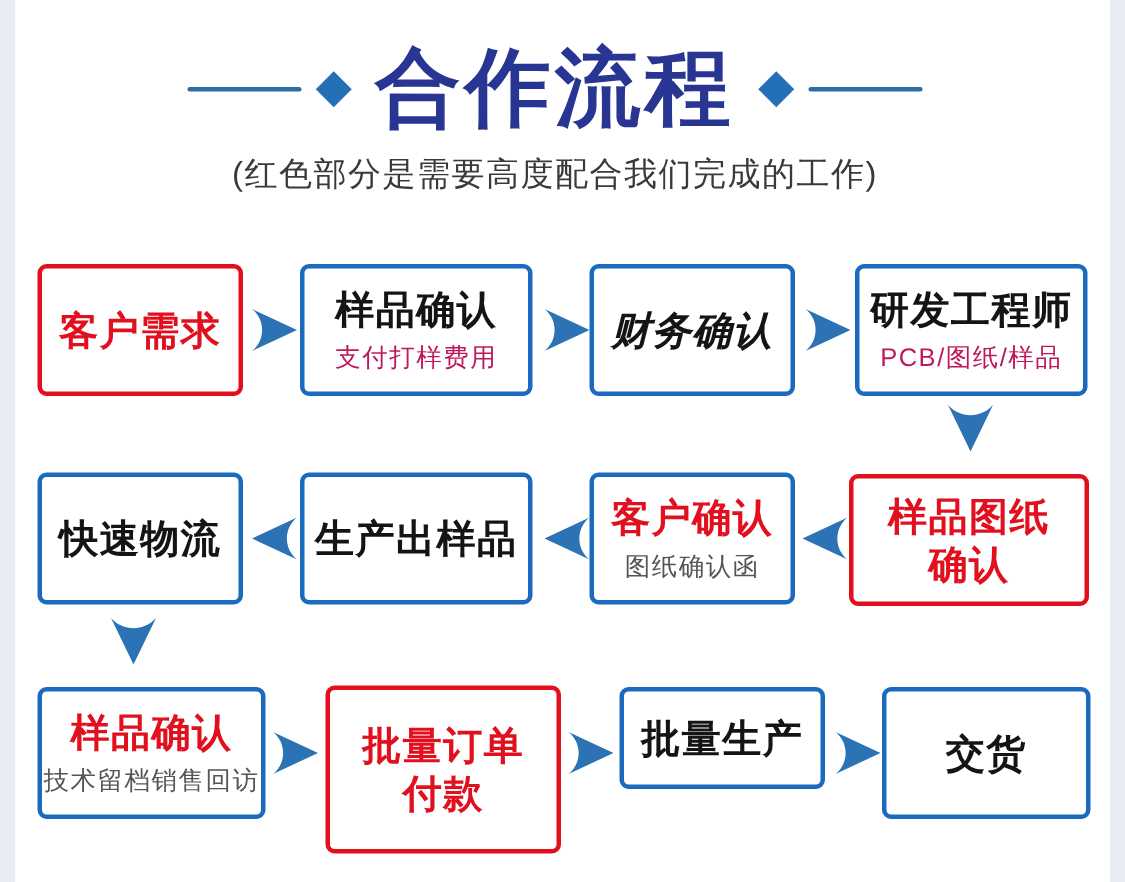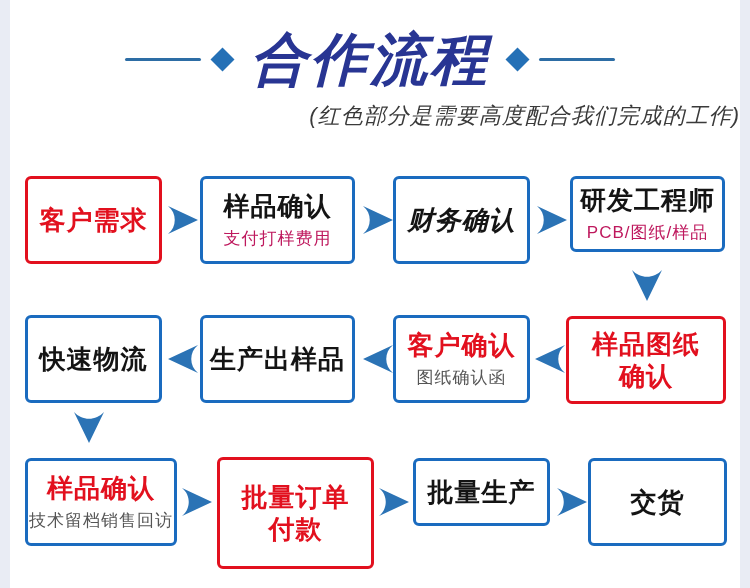--- a/index.html
+++ b/index.html
@@ -3,21 +3,21 @@
 <meta charset="utf-8">
 <style>
   html,body{margin:0;padding:0;}
   body{font-family:"Liberation Sans","DejaVu Sans",sans-serif;background:#ffffff;}
   .page{position:relative;width:750px;height:588px;background:#ffffff;overflow:hidden;}
   .edge{position:absolute;top:0;bottom:0;width:10px;background:#e9ecf4;}
   .edge.left{left:0;}
   .edge.right{right:0;}
 
   
-  .header{position:absolute;top:26px;left:0;right:10px;text-align:right;font-style:italic;}
+  .header{position:absolute;top:26px;left:0;right:10px;text-align:center;}
   .title-row{display:flex;align-items:center;justify-content:center;gap:13px;height:66px;}
   .deco-line{width:76px;height:3px;background:#2d6da5;border-radius:2px;}
   .deco-diamond{width:17px;height:17px;background:#2470b6;transform:rotate(45deg);}
   .title{font-size:57px;line-height:1;font-weight:900;color:#283593;letter-spacing:3px;margin:0 6px;}
   .subtitle{margin-top:9px;font-size:22px;color:#3a3a3a;letter-spacing:1px;}
 
   
   .box{position:absolute;box-sizing:border-box;background:#fff;border:3px solid #1a6bbf;
        border-radius:6px;display:flex;flex-direction:column;align-items:center;
        justify-content:center;text-align:center;}
@@ -25,21 +25,21 @@
   .label{font-size:26px;font-weight:700;color:#141414;line-height:1.25;white-space:pre-line;letter-spacing:1px;}
   .label.red-text{color:#e2101e;}
   .sub{font-size:17px;margin-top:4px;letter-spacing:1px;}
   .sub.red-text{color:#be185d;}
   .sub.gray-text{color:#555555;}
 
   
   .b1{left:25px;top:176px;width:137px;height:88px;}
   .b2{left:200px;top:176px;width:155px;height:88px;}
   .b3{left:393px;top:176px;width:137px;height:88px;font-style:italic;}
-  .b4{left:570px;top:176px;width:155px;height:76px;}
+  .b4{left:570px;top:176px;width:155px;height:88px;}
   .b5{left:25px;top:315px;width:137px;height:88px;}
   .b6{left:200px;top:315px;width:155px;height:88px;text-align:right;}
   .b7{left:393px;top:315px;width:137px;height:88px;}
   .b8{left:566px;top:316px;width:160px;height:88px;}
   .b9{left:25px;top:458px;width:152px;height:88px;}
   .b10{left:217px;top:457px;width:157px;height:112px;}
   .b11{left:413px;top:458px;width:137px;height:68px;}
   .b12{left:588px;top:458px;width:139px;height:88px;}
 
   .arrow{position:absolute;}

